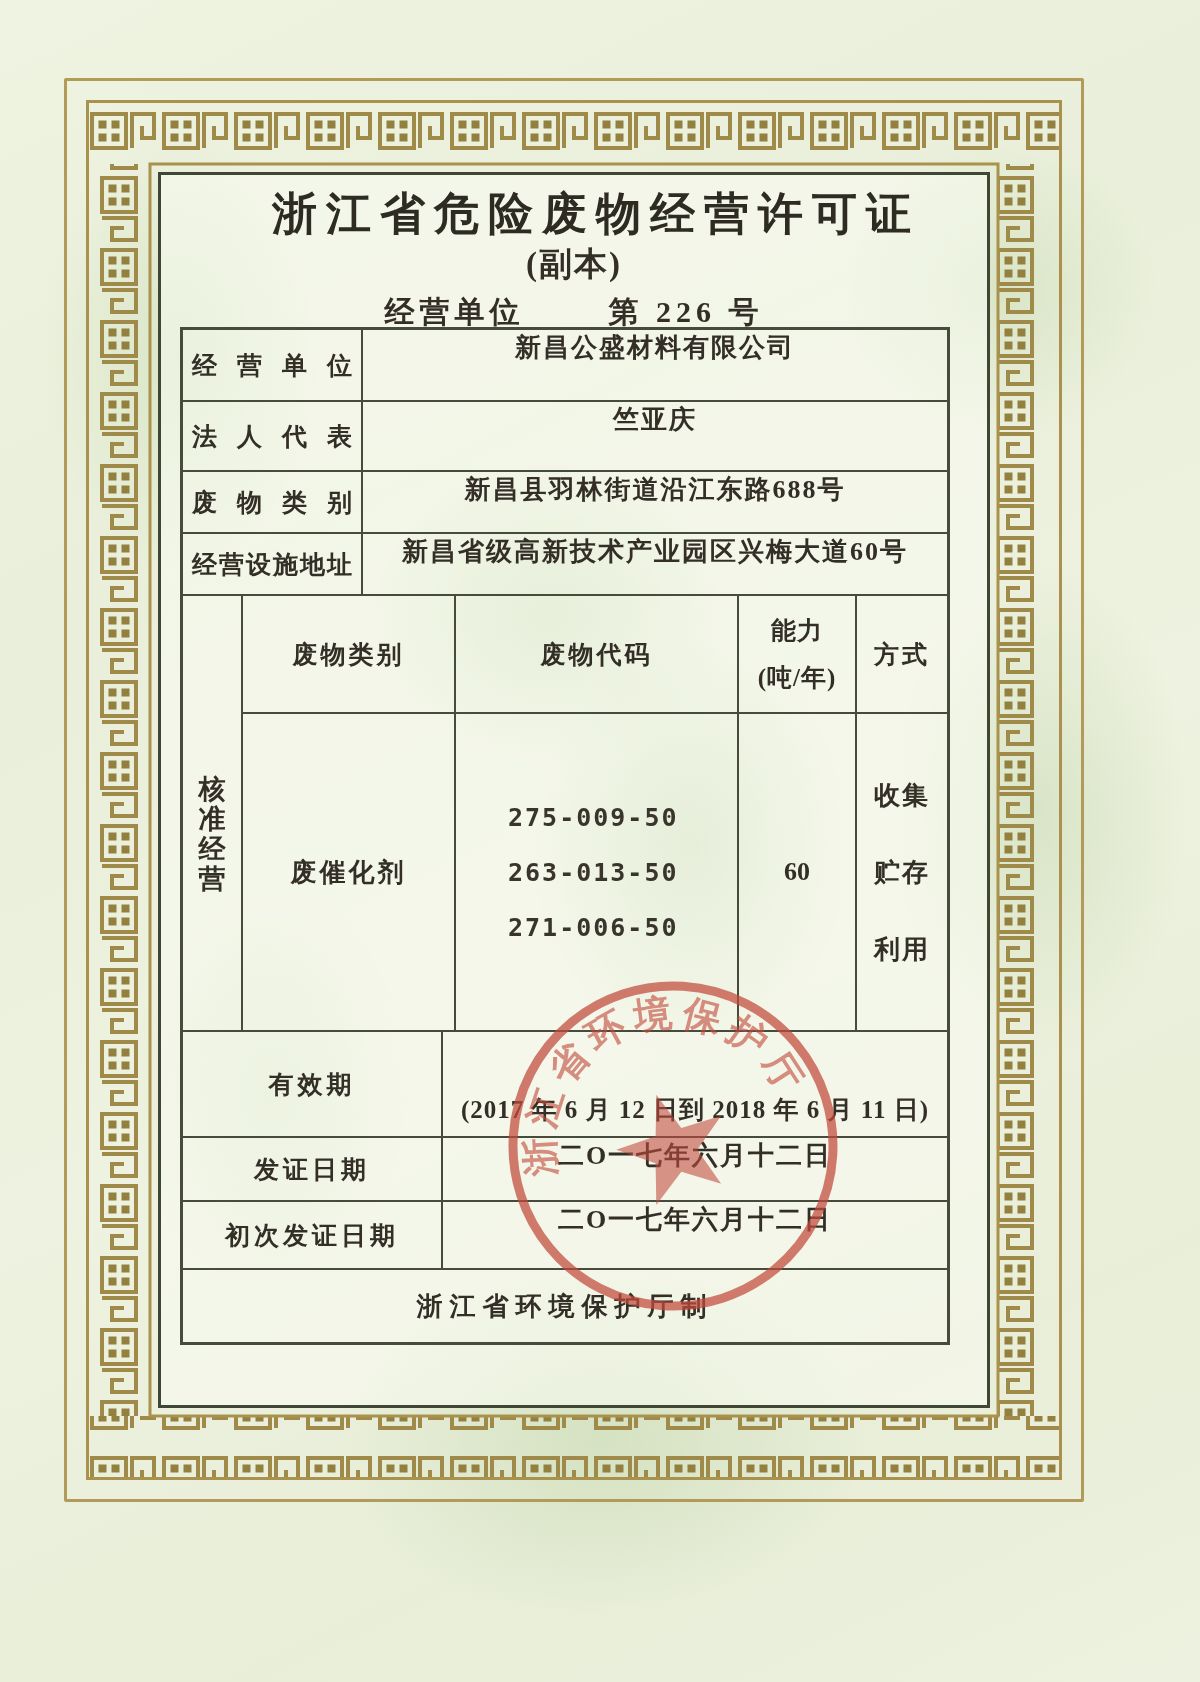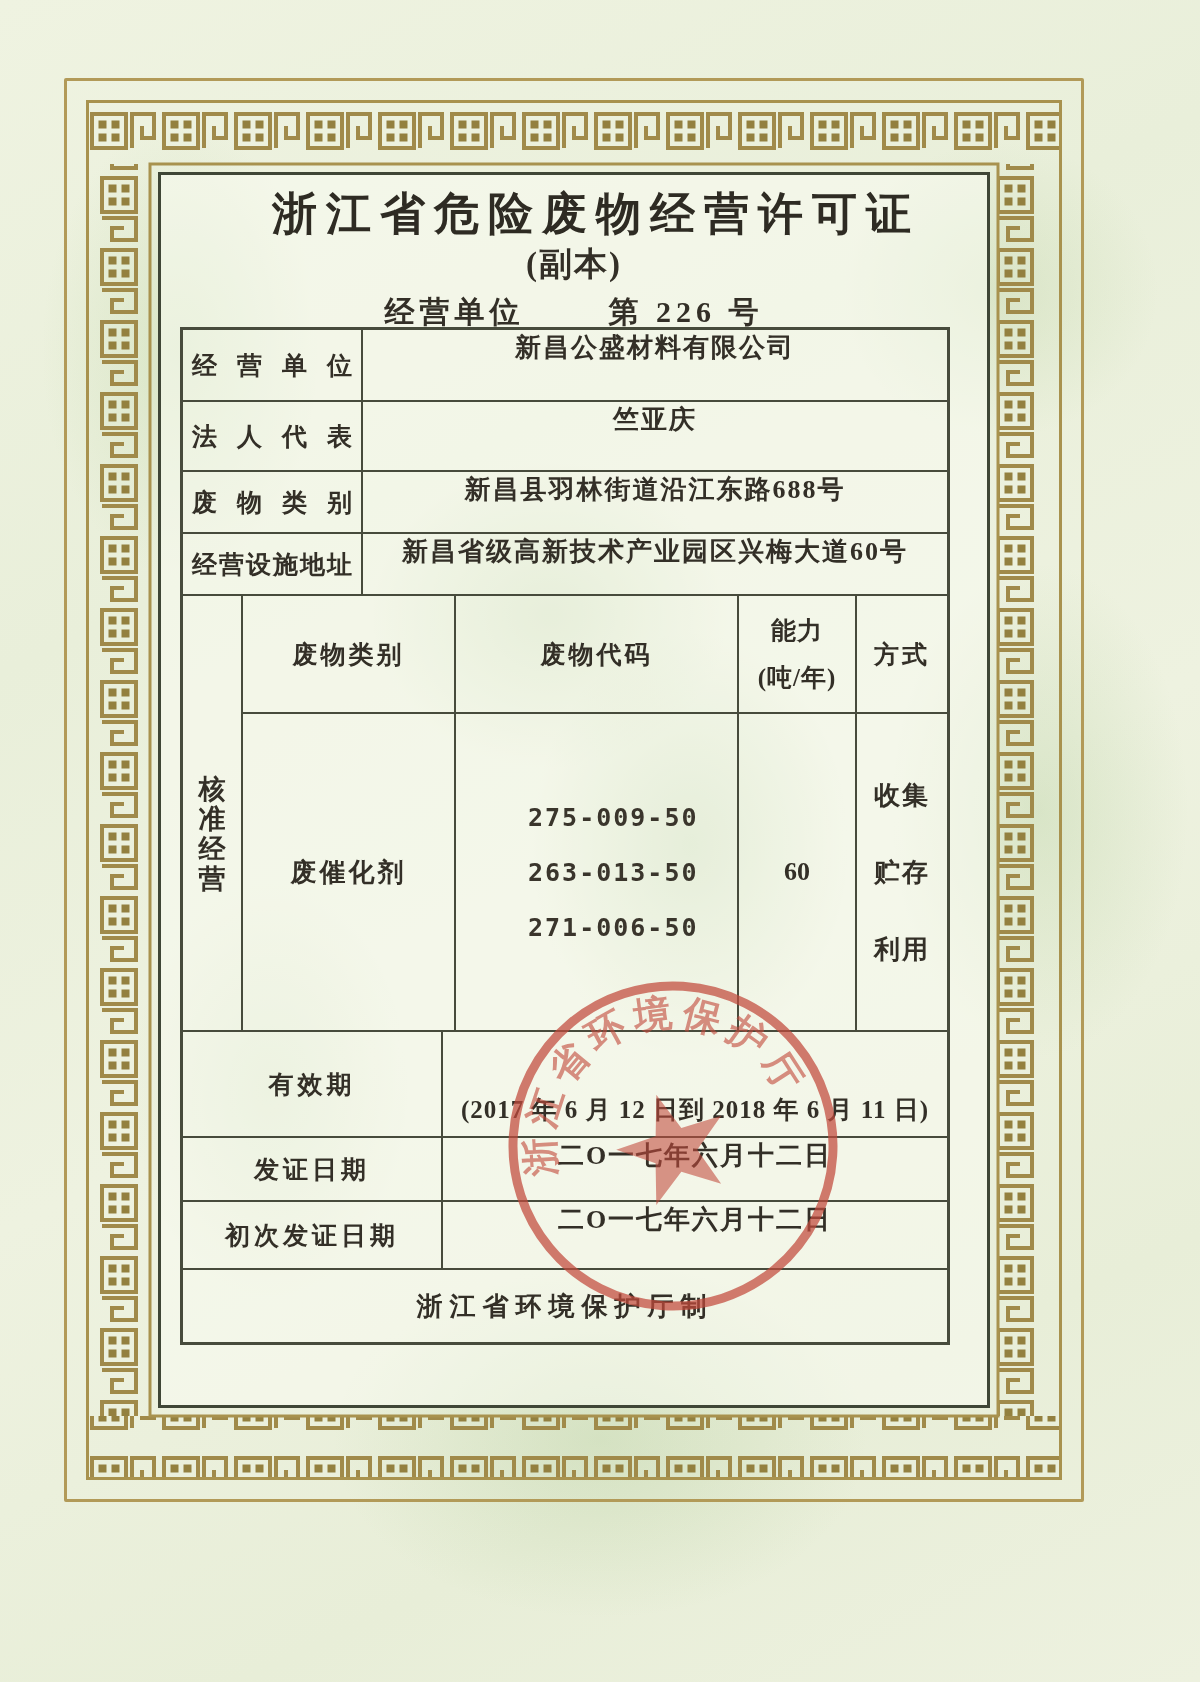--- a/index.html
+++ b/index.html
@@ -75,21 +75,21 @@
   .mid-head { height:118px; flex:0 0 auto; border-bottom:2px solid #474b3c; box-sizing:border-box; display:flex; }
   .mid-data { flex:1; display:flex; }
   .mh,.md { display:flex; align-items:center; justify-content:center; box-sizing:border-box; }
   .c-cat  { width:213px; flex:0 0 auto; border-right:2px solid #474b3c; }
   .c-code { width:283px; flex:0 0 auto; border-right:2px solid #474b3c; }
   .c-cap  { width:118px; flex:0 0 auto; border-right:2px solid #474b3c; }
   .c-mode { flex:1; }
   .mh { font-size:25px; letter-spacing:3px; }
   .mh.c-cap { flex-direction:column; gap:14px; letter-spacing:1px; }
   .md.c-cat span { font-size:26px; letter-spacing:3px; }
-  .md.c-code { flex-direction:column; align-items:flex-start; padding-left:72px; gap:26px;
+  .md.c-code { flex-direction:column; align-items:flex-start; padding-left:52px; gap:26px;
                font-family:"DejaVu Sans Mono","Liberation Mono",monospace;
                font-size:25px; letter-spacing:2px; color:#3a352c; }
   .md.c-cap span { font-size:26px; }
   .md.c-mode { flex-direction:column; gap:42px; font-size:26px; letter-spacing:2px; }
 
   .r-foot span { font-size:26px; letter-spacing:7px; }
 
   .seal { position:absolute; left:498px; top:968px; }
 </style>
 </head>

